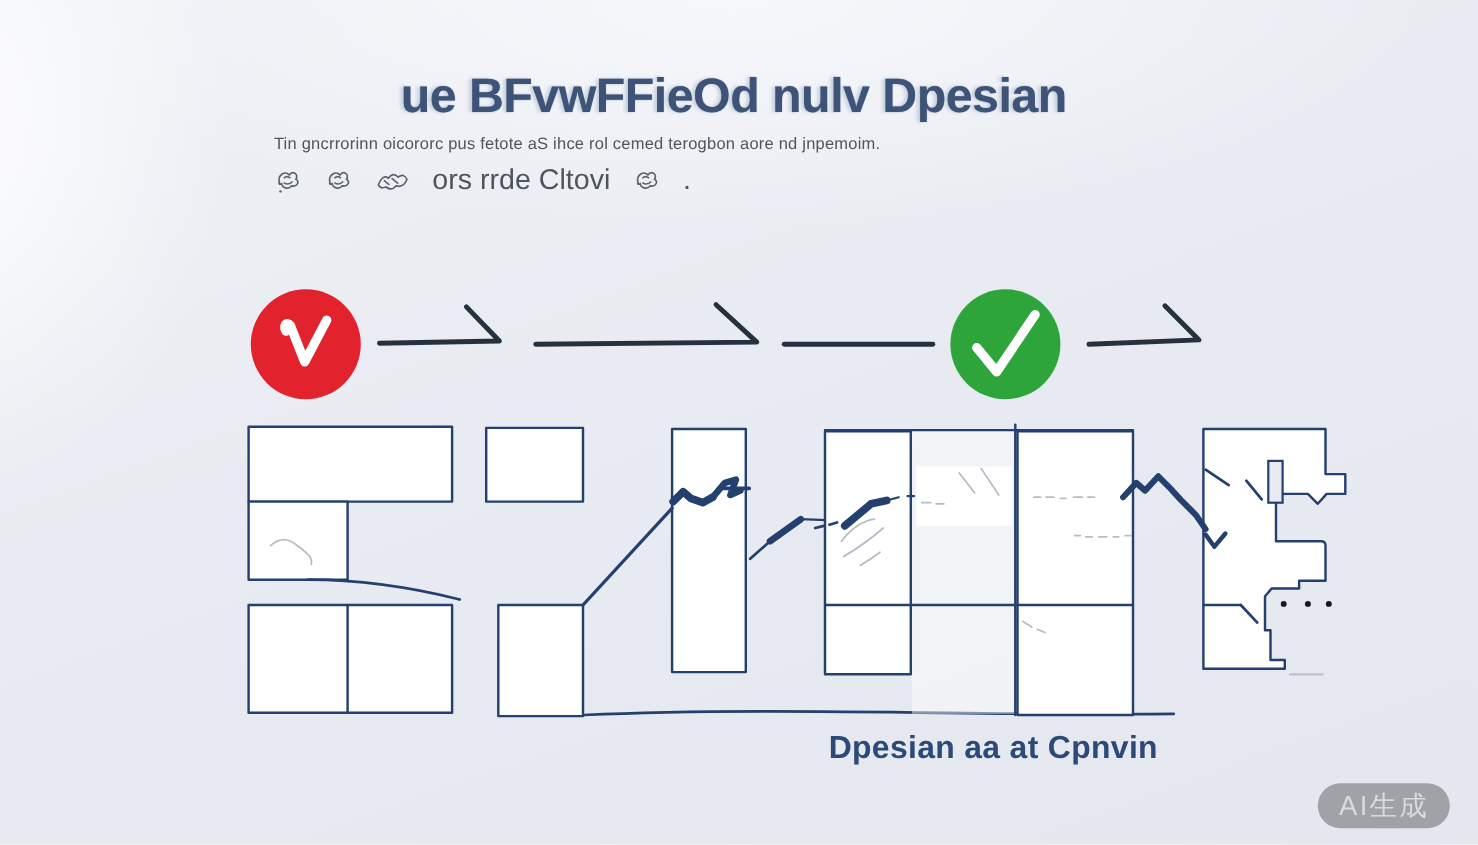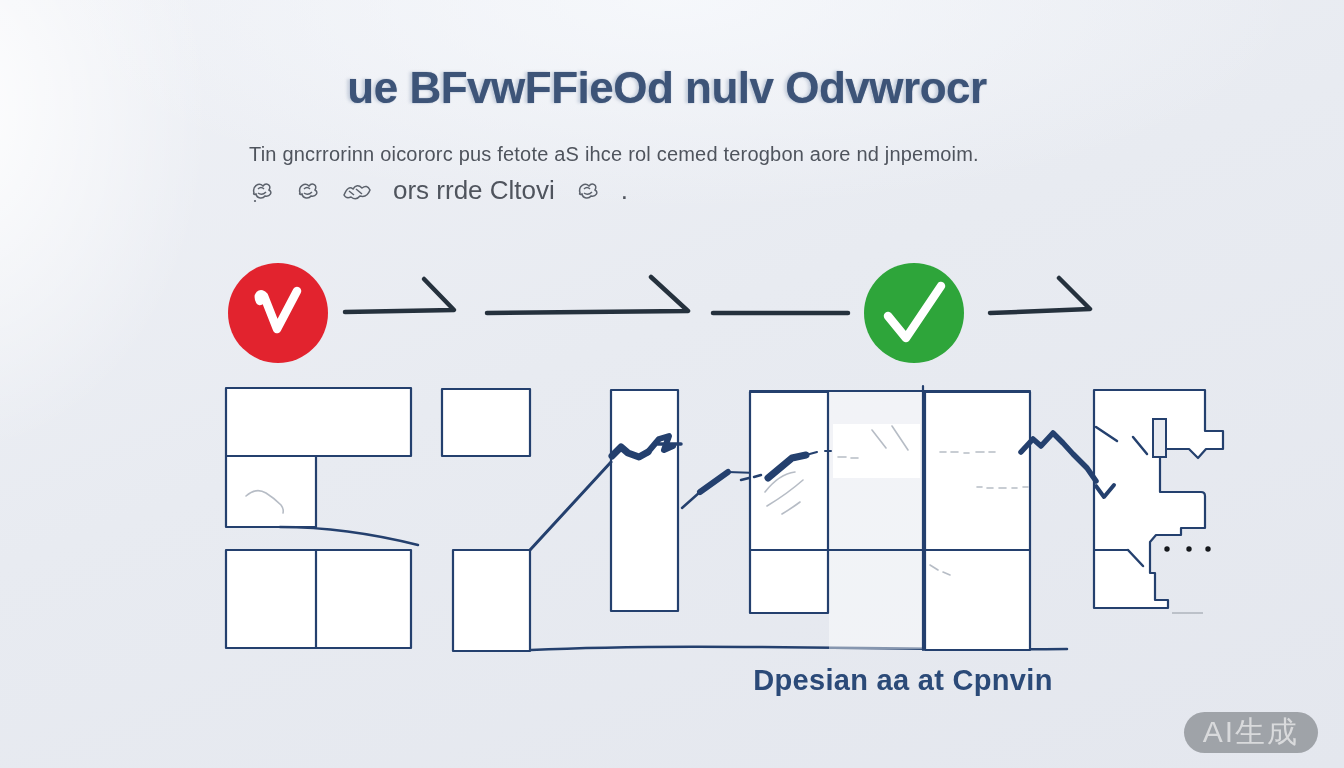--- a/index.html
+++ b/index.html
@@ -12,21 +12,21 @@
       radial-gradient(ellipse 900px 300px at 50% 0%, rgba(248,250,253,0.8), rgba(248,250,253,0) 70%),
       linear-gradient(160deg, #eff1f6 0%, var(--bg-color,#e8ebf1) 45%, #e4e7ee 100%);
   }
   .title {
     position:absolute; top:63px; left:0; width:1334px;
     text-align:center; font-size:44px; font-weight:bold; letter-spacing:-0.5px;
     color:var(--title-color,#3d5478);
     text-shadow:-3px 0 3px rgba(120,140,170,0.30), 0 0 1px rgba(61,84,120,0.55);
   }
   .subtitle { position:absolute; top:122px; left:249px; color:var(--subtitle-color,#4f545d); }
-  .sub-line1 { font-size:20px; letter-spacing:0.2px;margin-top:21px; }
+  .sub-line1 { font-size:15px; letter-spacing:0.2px; }
   .sub-line2 { margin-top:9px; font-size:26px; display:flex; align-items:center; gap:20px; }
   .scribble { flex:0 0 auto; }
   .diagram { position:absolute; left:0; top:0; }
 
   .wf   { fill:#ffffff; stroke:var(--navy,#24406e); stroke-width:2.2; stroke-linejoin:round; }
   .wfl  { fill:none; stroke:var(--navy,#24406e); stroke-width:2.2; stroke-linecap:round; }
   .trend{ fill:none; stroke:var(--navy,#24406e); stroke-linecap:round; stroke-linejoin:round; }
   .sketch{ fill:none; stroke:#a9b0bb; stroke-width:1.6; stroke-linecap:round; opacity:0.85; }
   .arrow{ fill:none; stroke:var(--arrow-color,#25313d); stroke-width:4.5; stroke-linecap:round; stroke-linejoin:round; }
   .check{ fill:none; stroke:#ffffff; stroke-width:8.5; stroke-linecap:round; stroke-linejoin:round; }
@@ -40,29 +40,29 @@
     position:absolute; top:664px; text-align:center;
     font-size:29px; font-weight:600; letter-spacing:0.3px;
     color:var(--label-color,#2b4a78);
   }
   .label-left  { left:363px; width:295px; }
   .label-right { left:753px; width:300px; }
   .watermark {
     position:absolute; right:26px; bottom:15px; height:41px; padding:0 19px;
     display:flex; align-items:center; justify-content:center;
     border-radius:21px; background:var(--wm-bg,rgba(140,144,149,0.78));
-    color:var(--wm-text,#d9dadc); font-size:30px; letter-spacing:2px;
+    color:var(--wm-text,#d9dadc); font-size:25px; letter-spacing:2px;
   }
 </style>
 </head>
 <body>
 
 <div class="stage" style="--bg-color: #e8ebf1; --navy: #24406e; --arrow-color: #25313d; --red: #e2232e; --green: #2ea53a; --title-color: #3d5478; --subtitle-color: #4f545d; --label-color: #2b4a78; --wm-bg: rgba(140,144,149,0.78); --wm-text: #d9dadc;">
 
-  <h1 class="title">ue BFvwFFieOd nulv Odvwrocr</h1>
+  <h1 class="title">ue BFvwFFieOd nulv Dpesian</h1>
 
   <div class="subtitle">
     <p class="sub-line1">Tin gncrrorinn oicororc pus fetote aS ihce rol cemed terogbon aore nd jnpemoim.</p>
     <p class="sub-line2">
       <svg class="scribble" width="26" height="26" viewBox="0 0 26 26">
         <path d="M5,15 C3,8 10,4 14,8 C17,4 23,7 20,12 C24,14 21,19 16,18 C14,21 8,21 7,16 C5,17 4,16 5,15 Z M9,11 q3,-3 6,0 m-6,4 q4,3 8,-1" fill="none" stroke="#5c626c" stroke-width="1.5"></path>
         <circle cx="6" cy="23" r="1.1" fill="#5c626c"></circle>
       </svg>
       <svg class="scribble" width="26" height="26" viewBox="0 0 26 26">
         <path d="M5,15 C3,8 10,4 14,8 C17,4 23,7 20,12 C24,14 21,19 16,18 C14,21 8,21 7,16 C5,17 4,16 5,15 Z M9,11 q3,-3 6,0 m-6,4 q4,3 8,-1" fill="none" stroke="#5c626c" stroke-width="1.5"></path>

